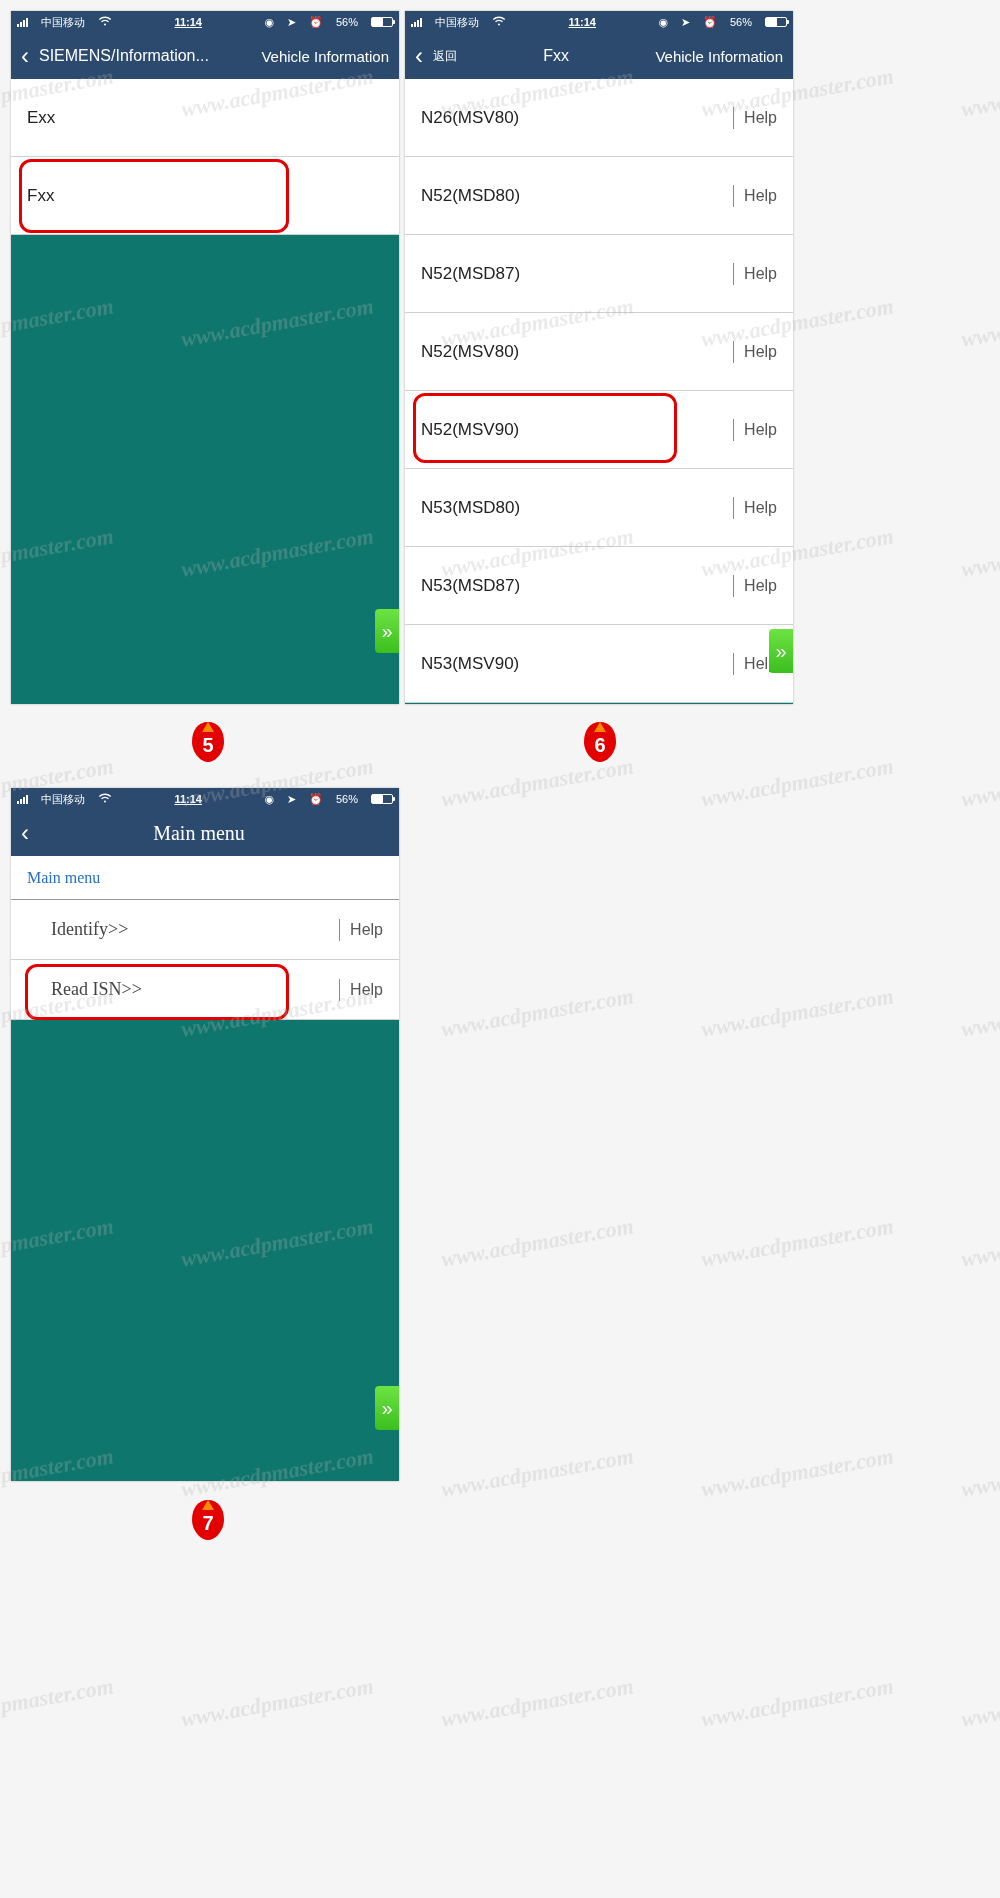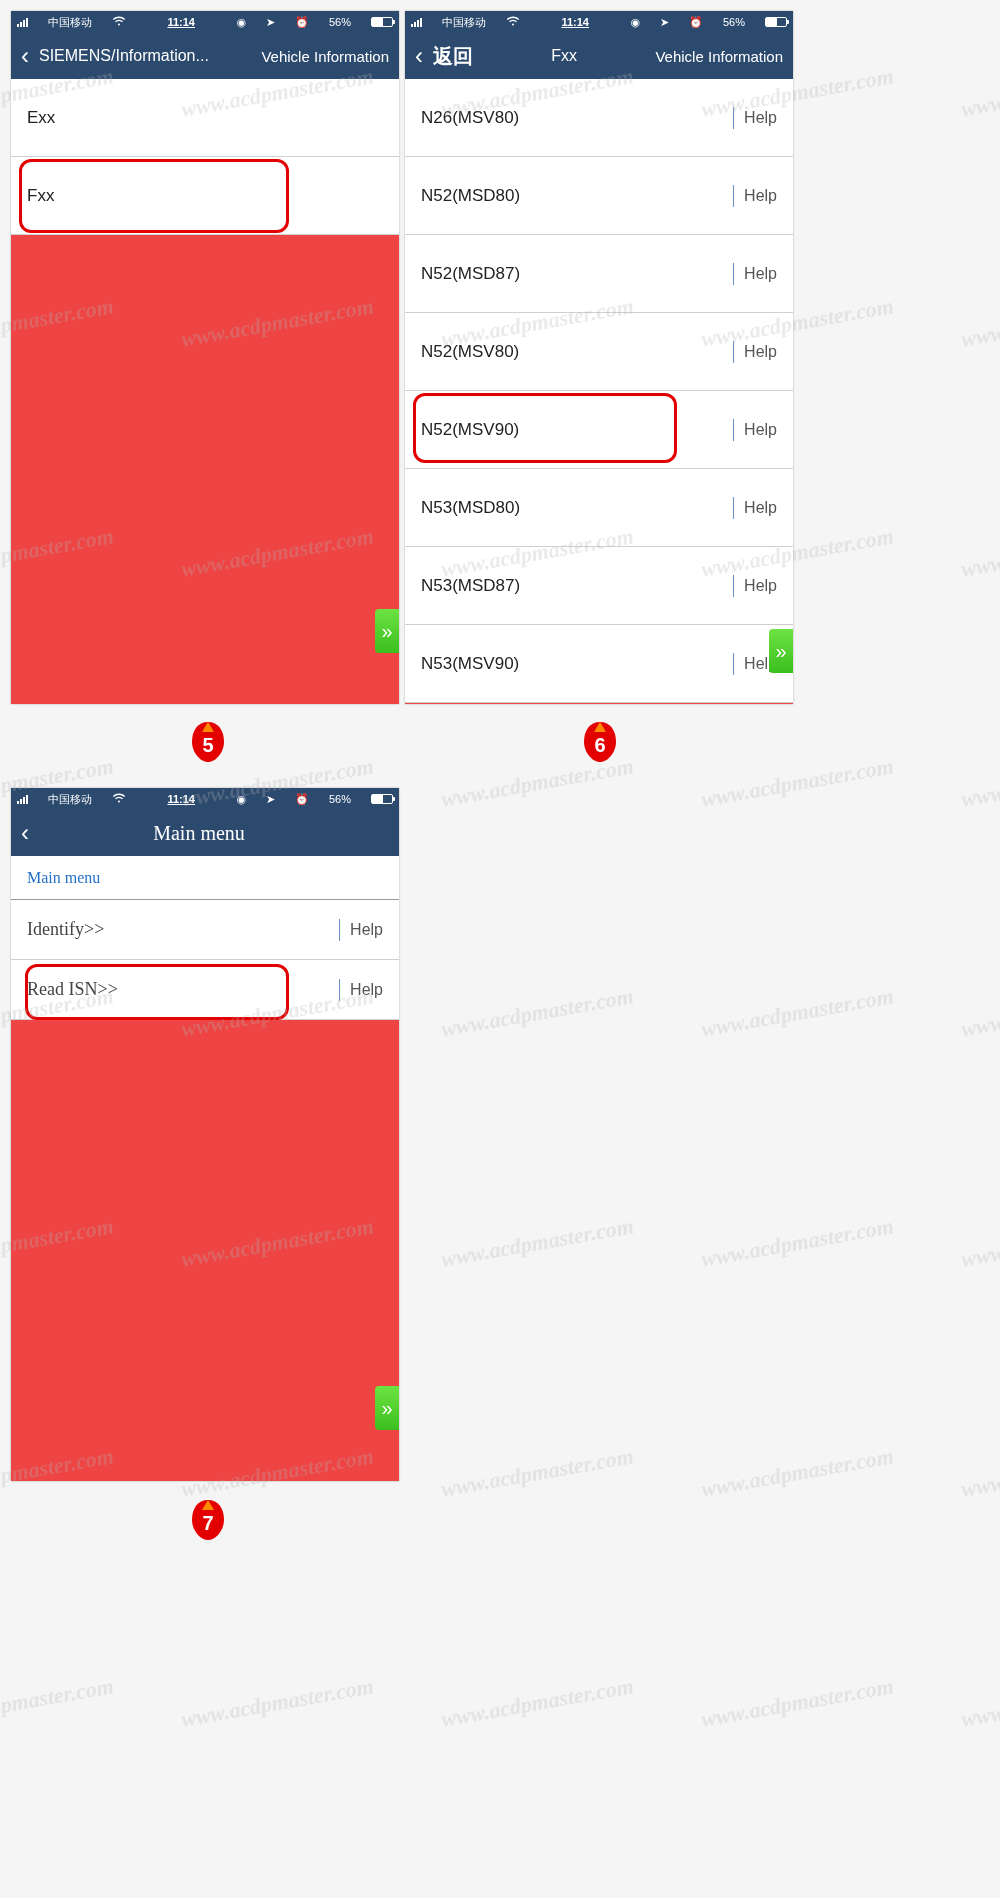--- a/index.html
+++ b/index.html
@@ -21,21 +21,21 @@
   .status-bar {
     height: 22px;
     background: #2c4a6e;
     color: #fff;
     display: flex;
     align-items: center;
     justify-content: space-between;
     font-size: 11px;
     padding: 0 6px;
   }
-  .status-left, .status-right { display: flex; align-items: center; gap: 20px; }
+  .status-left, .status-right { display: flex; align-items: center; gap: 13px; }
   .status-center { font-weight: 600; text-decoration: underline; }
   .signal-icon { display: inline-flex; align-items: flex-end; gap: 1px; }
   .signal-icon i { width: 2px; background: #fff; display: inline-block; }
   .signal-icon i:nth-child(1){height:3px}.signal-icon i:nth-child(2){height:5px}
   .signal-icon i:nth-child(3){height:7px}.signal-icon i:nth-child(4){height:9px}
   .battery-icon {
     width: 22px; height: 10px; border: 1px solid #fff; border-radius: 2px;
     position: relative; display: inline-block;
   }
   .battery-icon::after {
@@ -49,32 +49,32 @@
     color: #fff;
     display: flex;
     align-items: center;
     padding: 0 10px;
     gap: 10px;
   }
   .back-icon { font-size: 24px; font-weight: 300; cursor: pointer; }
   .header-title { flex: 1; font-size: 16px; white-space: nowrap; overflow: hidden; text-overflow: ellipsis; }
   .header-title-center { flex: 1; font-size: 20px; text-align: center; font-family: Georgia, serif; }
   .header-right { font-size: 15px; white-space: nowrap; }
-  .body { height: calc(100% - 68px); background: #ef4444; position: relative; overflow: hidden; }
+  .body { height: calc(100% - 68px); background: #0f766e; position: relative; overflow: hidden; }
   .list-row {
     height: 78px;
     background: #fff;
     border-bottom: 1px solid #d0d0d0;
     display: flex;
     align-items: center;
     padding: 0 16px;
     justify-content: space-between;
   }
   .list-label { font-size: 17px; color: #222; }
-  .list-label-serif { font-family: Georgia, "Times New Roman", serif; font-size: 18px; color: #444; }
+  .list-label-serif { font-family: Georgia, "Times New Roman", serif; font-size: 18px; color: #444; margin-left: 24px; }
   .help-group { display: flex; align-items: center; gap: 10px; }
   .help-sep { width: 1px; height: 22px; background: #6a8ec5; }
   .help-text { font-size: 16px; color: #555; }
   .highlight-box {
     position: absolute;
     border: 3px solid #e30000;
     border-radius: 12px;
     pointer-events: none;
   }
   .green-tab {
@@ -199,21 +199,21 @@
       <span>➤</span>
       <span>⏰</span>
       <span>56%</span>
       <span class="battery-icon">
           <i></i>
         </span>
     </div>
   </div>
   <div class="header">
     <span class="back-icon">‹</span>
-    <span style="font-size:20px;font-weight:bold;">返回</span>
+    <span style="font-size:12px;">返回</span>
     <span class="header-title" style="text-align:center;">Fxx</span>
     <span class="header-right">Vehicle Information</span>
   </div>
   <div class="body" id="body6">
       <div class="list-row">
         <span class="list-label">N26(MSV80)</span>
         <span class="help-group">
           <span class="help-sep"></span>
           <span class="help-text">Help</span>
         </span>

